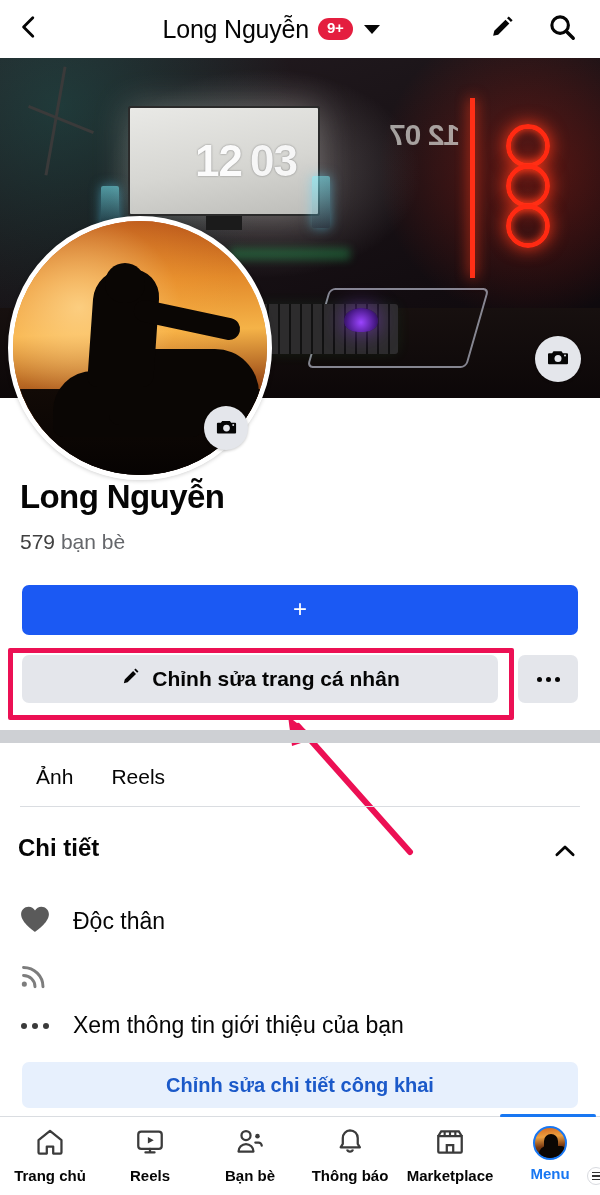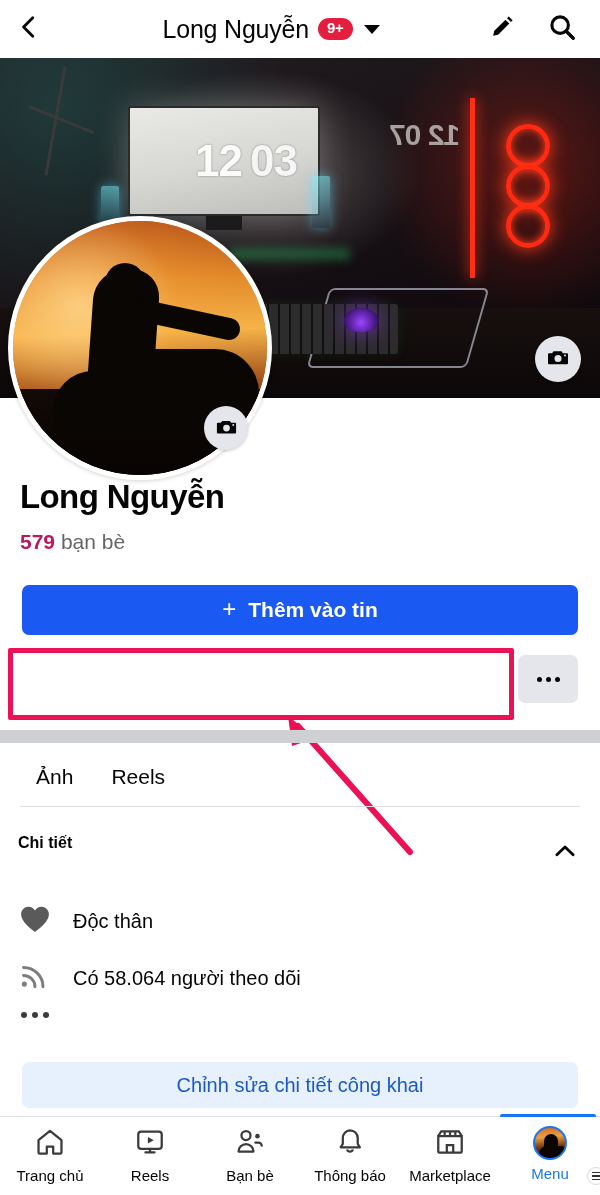--- a/index.html
+++ b/index.html
@@ -132,21 +132,21 @@
   .av-arm { position:absolute; left:120px; top:88px; width:108px; height:22px; background:#0a0604; border-radius:12px; transform:rotate(12deg); }
   .avatar-cam {
     position:absolute; left:204px; top:406px; width:44px; height:44px;
     border-radius:50%; background:#e4e6eb; display:flex; align-items:center; justify-content:center;
     box-shadow:0 1px 3px rgba(0,0,0,0.2);
   }
 
   
   .name { position:absolute; left:20px; top:478px; font-size:33px; font-weight:700; color:#050505; letter-spacing:-0.6px; }
   .friends { position:absolute; left:20px; top:530px; font-size:21px; color:#65676B; }
-  .friends b { color:#be185d; font-weight:700; }
+  .friends b { color:#404040; font-weight:400; }
 
   
   .btn-story {
     position:absolute; left:22px; top:585px; width:556px; height:50px;
     background:#1B59F3; border-radius:7px; color:#fff;
     display:flex; align-items:center; justify-content:center; gap:12px;
     font-size:21px; font-weight:700;
   }
   .plus-glyph { font-size:24px; font-weight:400; line-height:1; margin-top:-2px; }
 
@@ -175,44 +175,45 @@
   
   .band { position:absolute; left:0; top:730px; width:600px; height:13px; background:#CED0D4; }
 
   
   .tabs { position:absolute; left:0; top:750px; width:600px; height:54px; display:flex; align-items:center; padding-left:20px; gap:6px; }
   .tab { font-size:21px; color:#050505; padding:9px 16px; border-radius:20px; font-weight:400; }
   .tab.active { color:#1877F2; background:#E7F0FD; font-weight:700; }
   .tabs-rule { position:absolute; left:20px; top:806px; width:560px; height:1px; background:#DADDE1; }
 
   
-  .details-title { position:absolute; left:18px; top:834px; font-size:16px; font-weight:700; color:#050505; }
+  .details-title { position:absolute; left:18px; top:834px; font-size:24px; font-weight:700; color:#050505; }
   .collapse-btn { position:absolute; left:548px; top:838px; width:34px; height:30px; display:flex; align-items:center; justify-content:center; }
 
   .detail-row { position:absolute; left:18px; display:flex; align-items:center; gap:21px; }
-  .detail-row .dtxt { font-size:20px; color:#050505; }
+  .detail-row .dtxt { font-size:23px; color:#050505; }
   .drow-1 { top:904px; }
   .drow-2 { top:960px; }
   .drow-3 { top:1012px; }
   .dot3 { display:flex; gap:5px; width:34px; justify-content:center; }
   .dot3 i { width:6px; height:6px; border-radius:50%; background:#3b3b3b; display:block; }
 
   .btn-public {
     position:absolute; left:22px; top:1062px; width:556px; height:46px;
     background:#E7F0FD; border-radius:7px; color:#1B59C9;
     display:flex; align-items:center; justify-content:center;
-    font-size:20px; font-weight:400;
+    font-size:20px; font-weight:700;
   }
 
   
   .bottom-rule { position:absolute; left:0; top:1116px; width:600px; height:1px; background:#DADDE1; }
   .bottomnav {
     position:absolute; left:0; top:1117px; width:600px; height:78px;
     background:#fff; display:flex; align-items:flex-start; justify-content:space-around;
     padding-top:9px;
+    font-weight:bold;
   }
   .nav-item { width:100px; display:flex; flex-direction:column; align-items:center; gap:5px; position:relative; }
   .nav-label { font-size:15px; color:#050505; }
   .nav-item.active .nav-label { color:#1877F2; }
   .nav-underline { position:absolute; left:500px; top:1114px; width:96px; height:4px; background:#1877F2; border-radius:2px; }
 
   .nav-avatar {
     width:34px; height:34px; border-radius:50%; position:relative;
     border:2px solid #1877F2; overflow:hidden;
     background:linear-gradient(175deg,#d4691f 0%,#eda041 30%,#7a3a12 60%,#140a04 100%);
@@ -318,23 +319,31 @@
   </div>
 
   <div class="name">Long Nguyễn</div>
   <div class="friends">
     <b>579</b>
     <span>bạn bè</span>
   </div>
 
   <div class="btn-story">
     <span class="plus-glyph">+</span>
-    <span>Thêm vào tin</span>
-  </div>
-
+  </div>
+
+  <div class="btn-edit">
+    <span>
+      <svg width="21" height="21" viewBox="0 0 24 24">
+        <path d="M4.4 19.6l1-4.3L15 5.7l3.3 3.3-9.6 9.6-4.3 1z" fill="#050505"></path>
+        <path d="M16.3 4.4l1.5-1.5 3.3 3.3-1.5 1.5z" fill="#050505"></path>
+      </svg>
+    </span>
+    <span>Chỉnh sửa trang cá nhân</span>
+  </div>
 
   <div class="btn-more">
     <span class="dots-row">
         <i></i>
         <i></i>
         <i></i>
       </span>
   </div>
 
   <div class="highlight-box"></div>
@@ -371,29 +380,29 @@
   </div>
 
   <div class="detail-row drow-2">
     <span>
       <svg width="34" height="32" viewBox="0 0 24 24">
         <path d="M4 20a1.9 1.9 0 1 0 0-3.8A1.9 1.9 0 0 0 4 20z" fill="#7d7d7d"></path>
         <path d="M3.4 11.6c4.8 0 8.6 3.8 8.6 8.4" fill="none" stroke="#7d7d7d" stroke-width="2.2" stroke-linecap="round"></path>
         <path d="M3.4 5.6C11.5 5.6 18 12.1 18 20" fill="none" stroke="#7d7d7d" stroke-width="2.2" stroke-linecap="round"></path>
       </svg>
     </span>
-    <span class="dtxt">Có 58.064 người theo dõi</span>
   </div>
 
   <div class="detail-row drow-3">
     <span class="dot3">
         <i></i>
         <i></i>
         <i></i>
       </span>
+    <span class="dtxt">Xem thông tin giới thiệu của bạn</span>
   </div>
 
   <div class="btn-public">Chỉnh sửa chi tiết công khai</div>
 
   <div class="bottom-rule"></div>
   <div class="nav-underline"></div>
   <div class="bottomnav">
 
     <div class="nav-item">
       <span>

